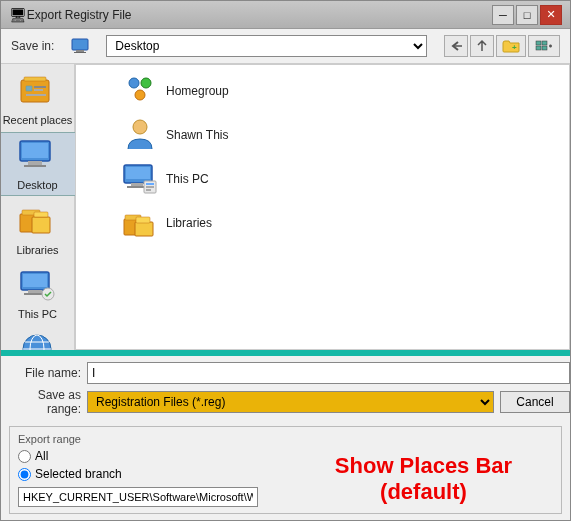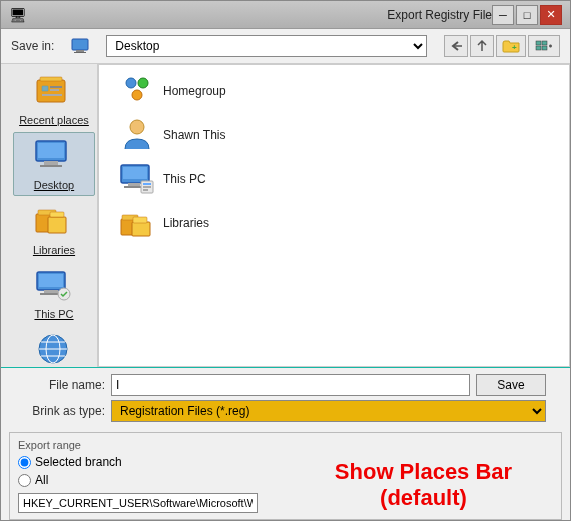--- a/index.html
+++ b/index.html
@@ -28,21 +28,21 @@
       align-items: center;
       justify-content: space-between;
       padding: 0 8px;
       border-bottom: 1px solid #999;
     }
     .title-bar-title {
       font-size: 12px;
       font-weight: normal;
       color: #222;
       flex: 1;
-      text-align: right;
+      text-align: left;
     }
     .title-bar-buttons {
       display: flex;
       gap: 2px;
     }
     .title-btn {
       width: 22px;
       height: 20px;
       border: 1px solid #888;
       background: #ddd;
@@ -91,29 +91,28 @@
       justify-content: center;
       font-size: 14px;
     }
     .main-area {
       display: flex;
       flex: 1;
       overflow: hidden;
       border-top: 1px solid #ccc;
     }
     .places-bar {
-      width: 97px;
+      width: 74px;
       background: #e8e8e8;
       border-right: 1px solid #ccc;
       display: flex;
       flex-direction: column;
-      align-items: flex-end;
+      align-items: center;
       padding: 4px 2px;
       gap: 2px;
-      text-decoration: underline;
     }
     .place-item {
       width: 82px;
       display: flex;
       flex-direction: column;
       align-items: center;
       padding: 4px 2px;
       cursor: pointer;
       border-radius: 2px;
       gap: 2px;
@@ -138,20 +137,21 @@
       flex: 1;
       background: white;
       border: 1px solid #ccc;
       margin: 0;
       overflow-y: auto;
       position: relative;
     }
     .file-list {
       list-style: none;
       padding: 4px 12px;
+      margin-left: 26px;
     }
     .file-item {
       display: flex;
       align-items: center;
       padding: 4px 8px;
       cursor: pointer;
       gap: 8px;
     }
     .file-icon {
       width: 36px;
@@ -172,23 +172,23 @@
       transform: translate(-50%, -50%);
       font-size: 22px;
       font-weight: bold;
       color: rgba(180,180,200,0.55);
       white-space: nowrap;
       pointer-events: none;
       user-select: none;
       z-index: 10;
     }
     .bottom-area {
-      padding: 6px 24px;
+      padding: 6px 0;
       background: #f0f0f0;
-      border-top: 1px solid #14b8a6;
+      border-top: 6px solid #14b8a6;
     }
     .file-row {
       display: flex;
       align-items: center;
       margin-bottom: 4px;
       gap: 6px;
     }
     .file-row label {
       width: 80px;
       text-align: right;
@@ -435,43 +435,43 @@
         </li>
 
       </ul>
     </div>
   </div>
 
   <div class="bottom-area">
     <div class="file-row">
       <label>File name:</label>
       <input class="file-input" type="text" value="I" style="">
-      <button class="action-btn">Save</button>
     </div>
     <div class="file-row">
-      <label>Brink as type:</label>
+      <label>Save as range:</label>
       <select class="file-select">
         <option>Registration Files (*.reg)</option>
       </select>
+      <button class="action-btn">Cancel</button>
     </div>
   </div>
 
-  <div style="padding: 0 8px 0 8px; background: #f0f0f0;">
+  <div style="padding: 0 8px 6px 8px; background: #f0f0f0;">
     <div style="border: 1px solid #bbb; padding: 6px 8px 6px 8px; background: #f0f0f0;">
       <div class="export-range-title">Export range</div>
       <div style="display:flex; gap: 20px; align-items: flex-start;">
         <div style="display:flex; flex-direction:column; gap:2px;">
           <div class="radio-row">
+            <input type="radio" name="export_range" style="">
+            <span>All</span>
+          </div>
+          <div class="radio-row">
             <input type="radio" name="export_range" checked="" style="">
             <span>Selected branch</span>
           </div>
-          <div class="radio-row">
-            <input type="radio" name="export_range" style="">
-            <span>All</span>
-          </div>
           <input type="text" class="branch-input" style="width: 240px;" value="HKEY_CURRENT_USER\Software\Microsoft\Windows\CurrentVersion\Policies">
         </div>
         <div style="flex:1; display:flex; align-items:center; justify-content:center;">
           <span class="show-places-label">Show Places Bar (default)</span>
         </div>
       </div>
     </div>
   </div>
 </div>
 

